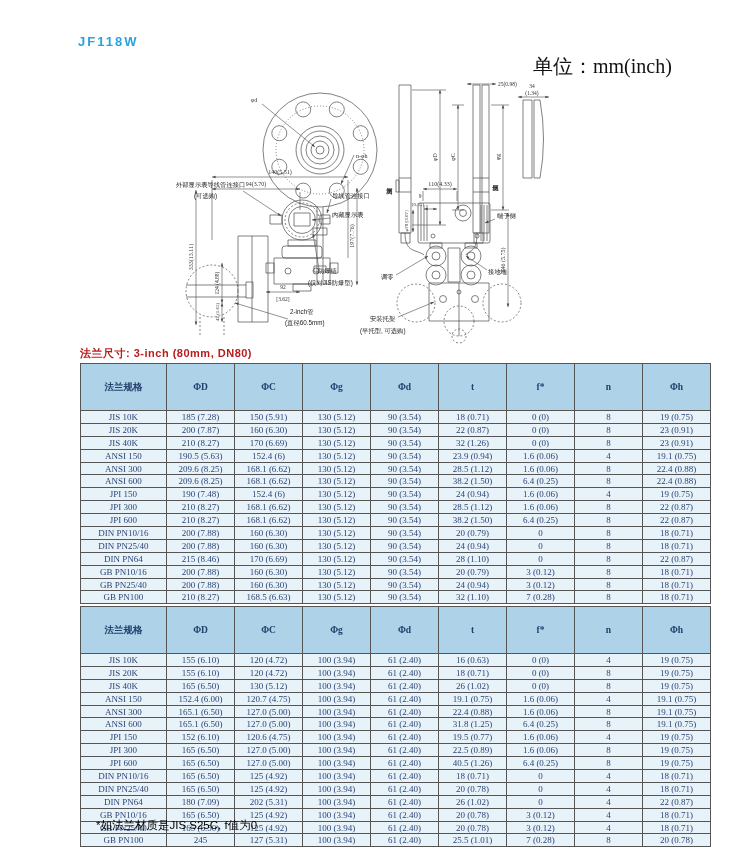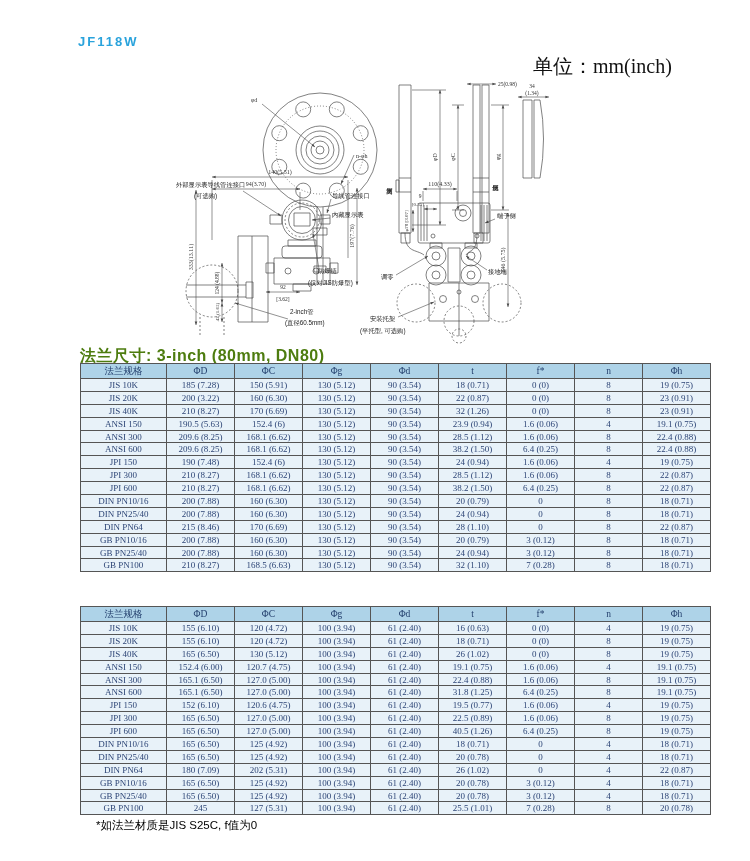--- a/index.html
+++ b/index.html
@@ -12,26 +12,26 @@
   .drawing{position:absolute;left:0;top:70px;}
   .drawing *{vector-effect:non-scaling-stroke;}
   .ln{fill:none;stroke:#4a4a4a;stroke-width:0.7;}
   .dash{stroke-dasharray:2,2;}
   .dot{stroke-dasharray:1,2;}
   .dim{fill:none;stroke:#4a4a4a;stroke-width:0.6;}
   text{fill:#333;font-family:"Liberation Serif",serif;}
   .t6{font-size:6px;} .t55{font-size:5.5px;} .t5{font-size:5px;}
   .cn{font-size:6.3px;font-family:"Liberation Sans",sans-serif;fill:#222;}
   .vert{writing-mode:tb;}
-  .sec-title{position:absolute;left:80px;font-size:16px;font-weight:bold;color:#4d7c0f;
+  .sec-title{position:absolute;left:80px;font-size:11px;font-weight:bold;color:#b91c1c;
              font-family:"Liberation Sans",sans-serif;letter-spacing:0.5px;}
   .tbl{position:absolute;left:80px;width:630px;border-collapse:collapse;table-layout:fixed;
        font-family:"Liberation Serif",serif;border:1.5px solid #444;}
-  .tbl th{background:#aed3e8;color:#24406e;font-size:9.5px;font-weight:normal;
-          border:1px solid #555;height:14px;padding:0;white-space:nowrap;overflow:hidden;}
+  .tbl th{background:#aed3e8;color:#24406e;font-size:9.5px;font-weight:bold;
+          border:1px solid #555;height:14px;padding:16px;white-space:nowrap;overflow:hidden;}
   .tbl td{background:#e8f2f9;color:#2d4576;font-size:9px;text-align:center;
           border:1px solid #555;height:11.9px;padding:0;white-space:nowrap;overflow:hidden;}
   .footnote{position:absolute;left:80px;top:818px;font-size:11.5px;color:#000;
             font-family:"Liberation Sans",sans-serif;margin-left:16px;}
 </style>
 </head>
 <body>
 
 <div class="page">
 
@@ -256,21 +256,21 @@
           <td>150 (5.91)</td>
           <td>130 (5.12)</td>
           <td>90 (3.54)</td>
           <td>18 (0.71)</td>
           <td>0 (0)</td>
           <td>8</td>
           <td>19 (0.75)</td>
         </tr>
         <tr>
           <td>JIS 20K</td>
-          <td>200 (3.22)</td>
+          <td>200 (7.87)</td>
           <td>160 (6.30)</td>
           <td>130 (5.12)</td>
           <td>90 (3.54)</td>
           <td>22 (0.87)</td>
           <td>0 (0)</td>
           <td>8</td>
           <td>23 (0.91)</td>
         </tr>
         <tr>
           <td>JIS 40K</td>

